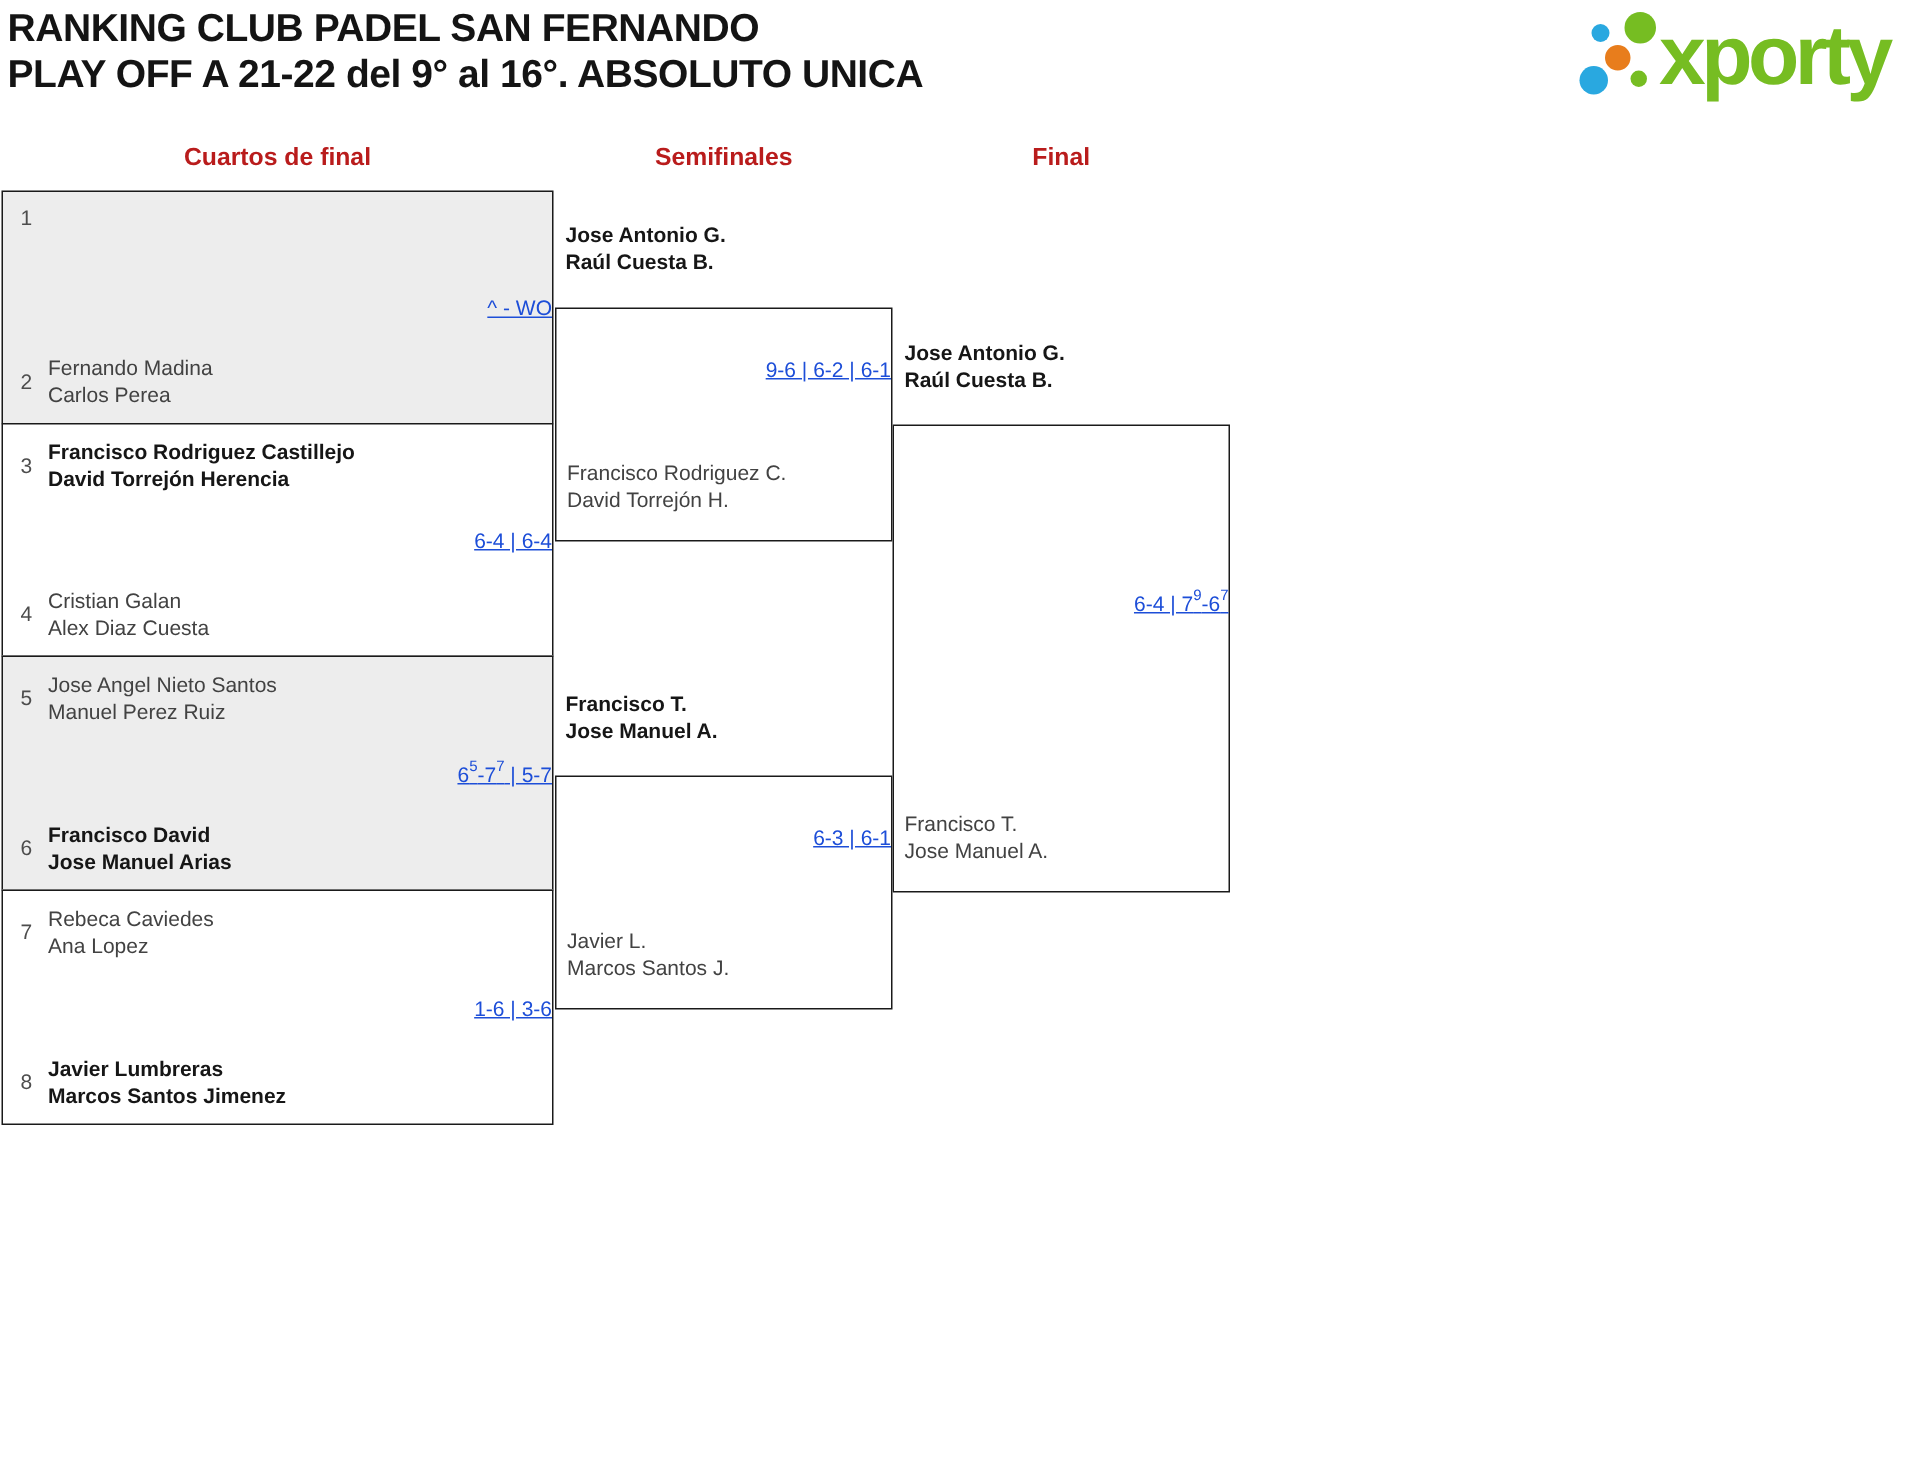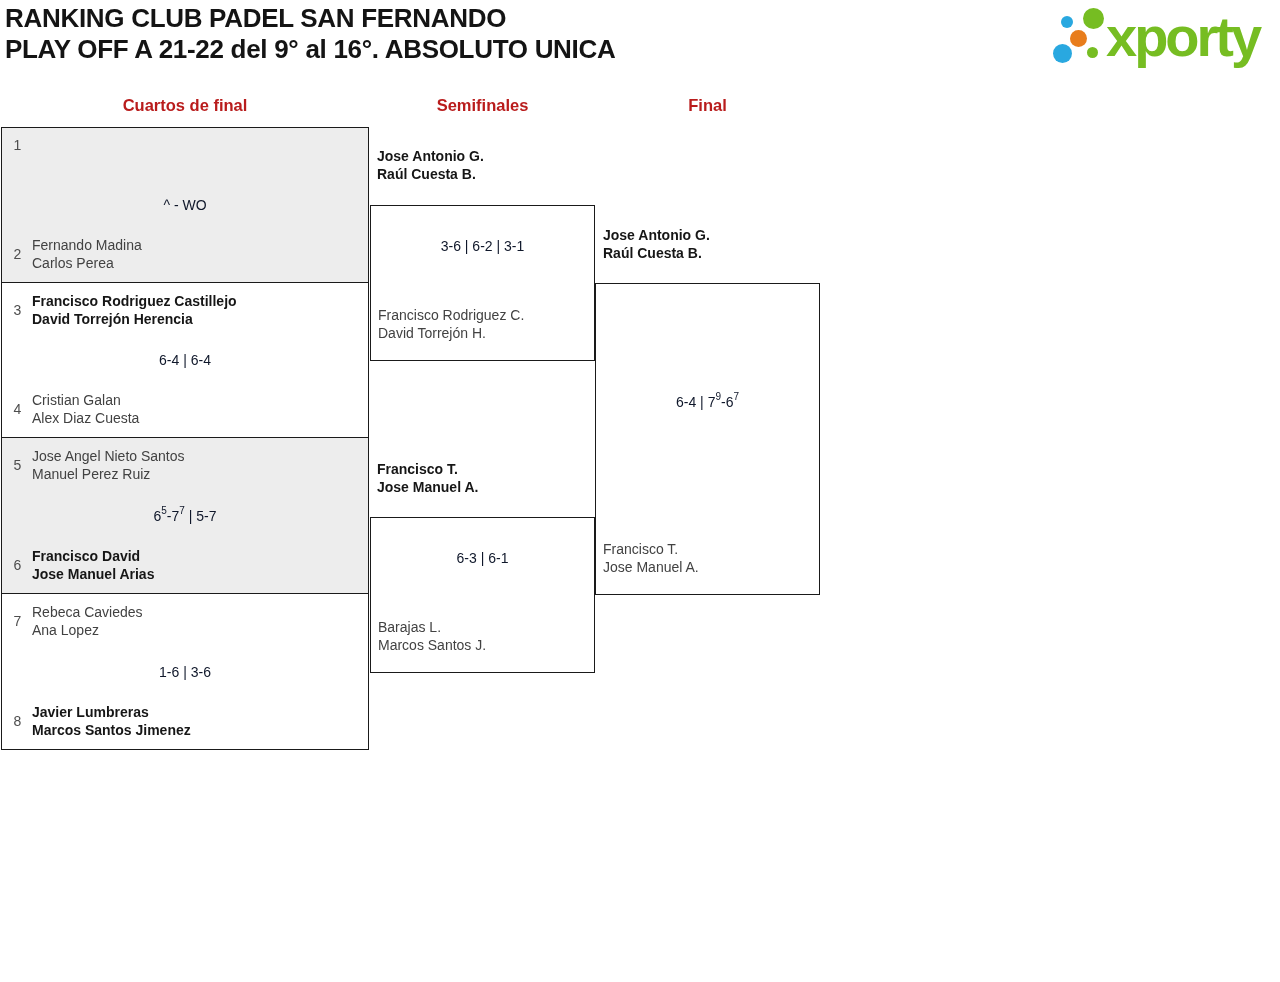--- a/index.html
+++ b/index.html
@@ -35,22 +35,22 @@
   .match.qf{left:1px;width:368px;}
   .qf1{top:127px;height:156px;}
   .qf2{top:282px;height:156px;}
   .qf3{top:437px;height:157px;}
   .qf4{top:593px;height:157px;}
   .match.sf{left:370px;width:225px;}
   .sf1{top:205px;height:156px;}
   .sf2{top:517px;height:156px;}
   .match.fin{left:595px;width:225px;top:283px;height:312px;}
 
-  .score{position:absolute;left:0;right:0;text-align:center;font-size:14px;color:#0f172a;
-         white-space:nowrap;}
+  .score{position:absolute;left:0;right:0;text-align:right;font-size:14px;color:#1d4ed8;
+         white-space:nowrap;text-decoration:underline;}
   .qf .score{top:50%;transform:translateY(-50%);}
   .sf .score{top:40px;transform:translateY(-50%);}
   .fin .score{top:118px;transform:translateY(-50%);}
   .score sup{font-size:10px;line-height:0;position:relative;top:-1px;}
 
   .team{position:absolute;left:8px;display:flex;column-gap:7px;align-items:center;}
   .team-top{top:9px;}
   .team-bottom{bottom:10px;}
   .seed{width:15px;text-align:center;font-size:14px;color:#4d4d4d;}
   .names{display:flex;flex-direction:column;}
@@ -153,35 +153,35 @@
         <span class="pl">Marcos Santos Jimenez</span>
       </span>
     </div>
   </div>
 
   <div class="advance-label lab-sf1 winner">
     <span class="pl">Jose Antonio G.</span>
     <span class="pl">Raúl Cuesta B.</span>
   </div>
   <div class="match sf sf1">
-    <div class="score"><span>3-6 | 6-2 | 3-1</span></div>
+    <div class="score"><span>9-6 | 6-2 | 6-1</span></div>
     <div class="inner-team">
       <span class="pl">Francisco Rodriguez C.</span>
       <span class="pl">David Torrejón H.</span>
     </div>
   </div>
 
   <div class="advance-label lab-sf2 winner">
     <span class="pl">Francisco T.</span>
     <span class="pl">Jose Manuel A.</span>
   </div>
   <div class="match sf sf2">
     <div class="score"><span>6-3 | 6-1</span></div>
     <div class="inner-team">
-      <span class="pl">Barajas L.</span>
+      <span class="pl">Javier L.</span>
       <span class="pl">Marcos Santos J.</span>
     </div>
   </div>
 
   <div class="advance-label lab-fin winner">
     <span class="pl">Jose Antonio G.</span>
     <span class="pl">Raúl Cuesta B.</span>
   </div>
   <div class="match fin">
     <div class="score"><span>6-4 | 7</span><sup>9</sup><span>-6</span><sup>7</sup></div>

